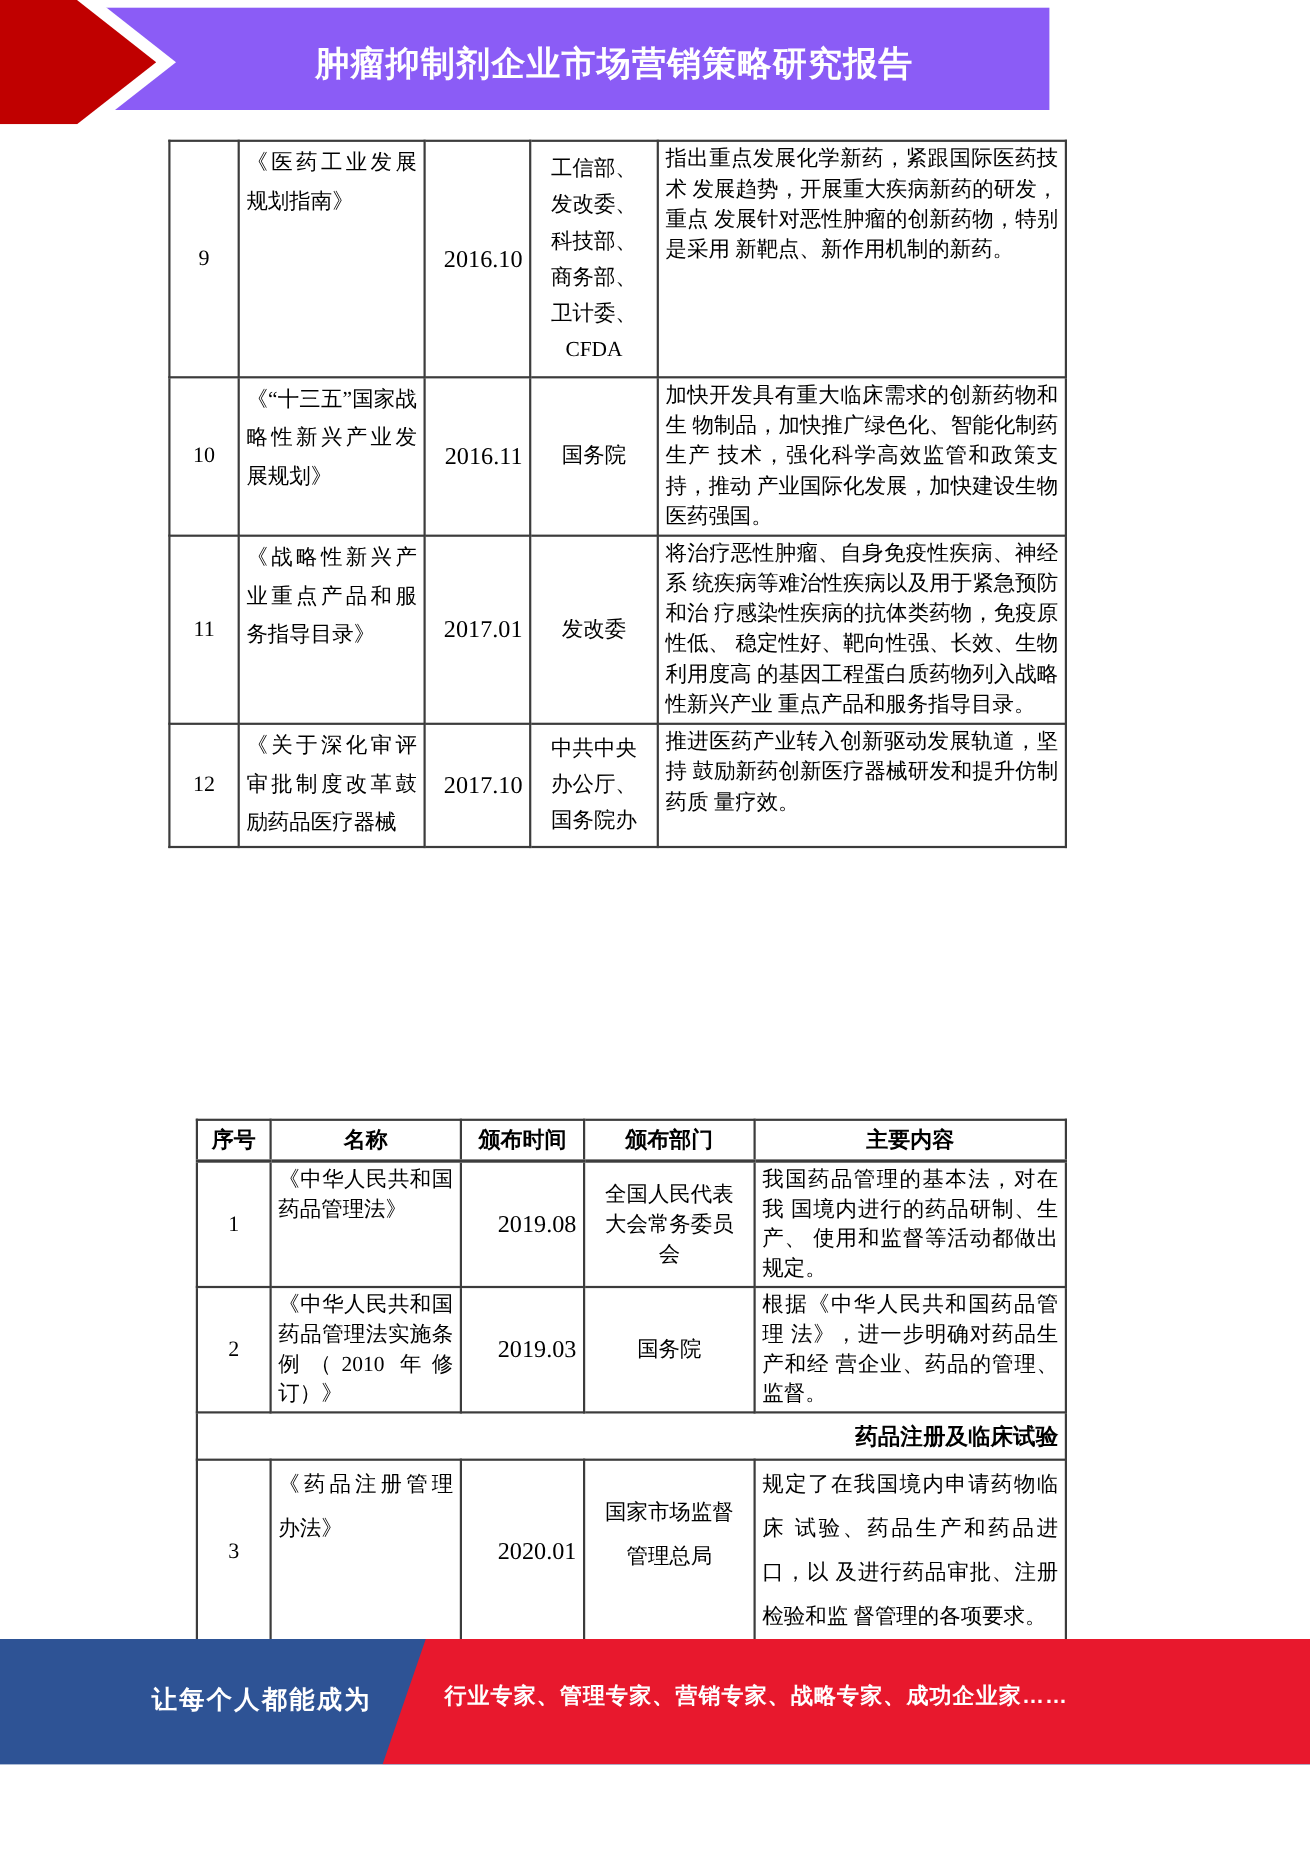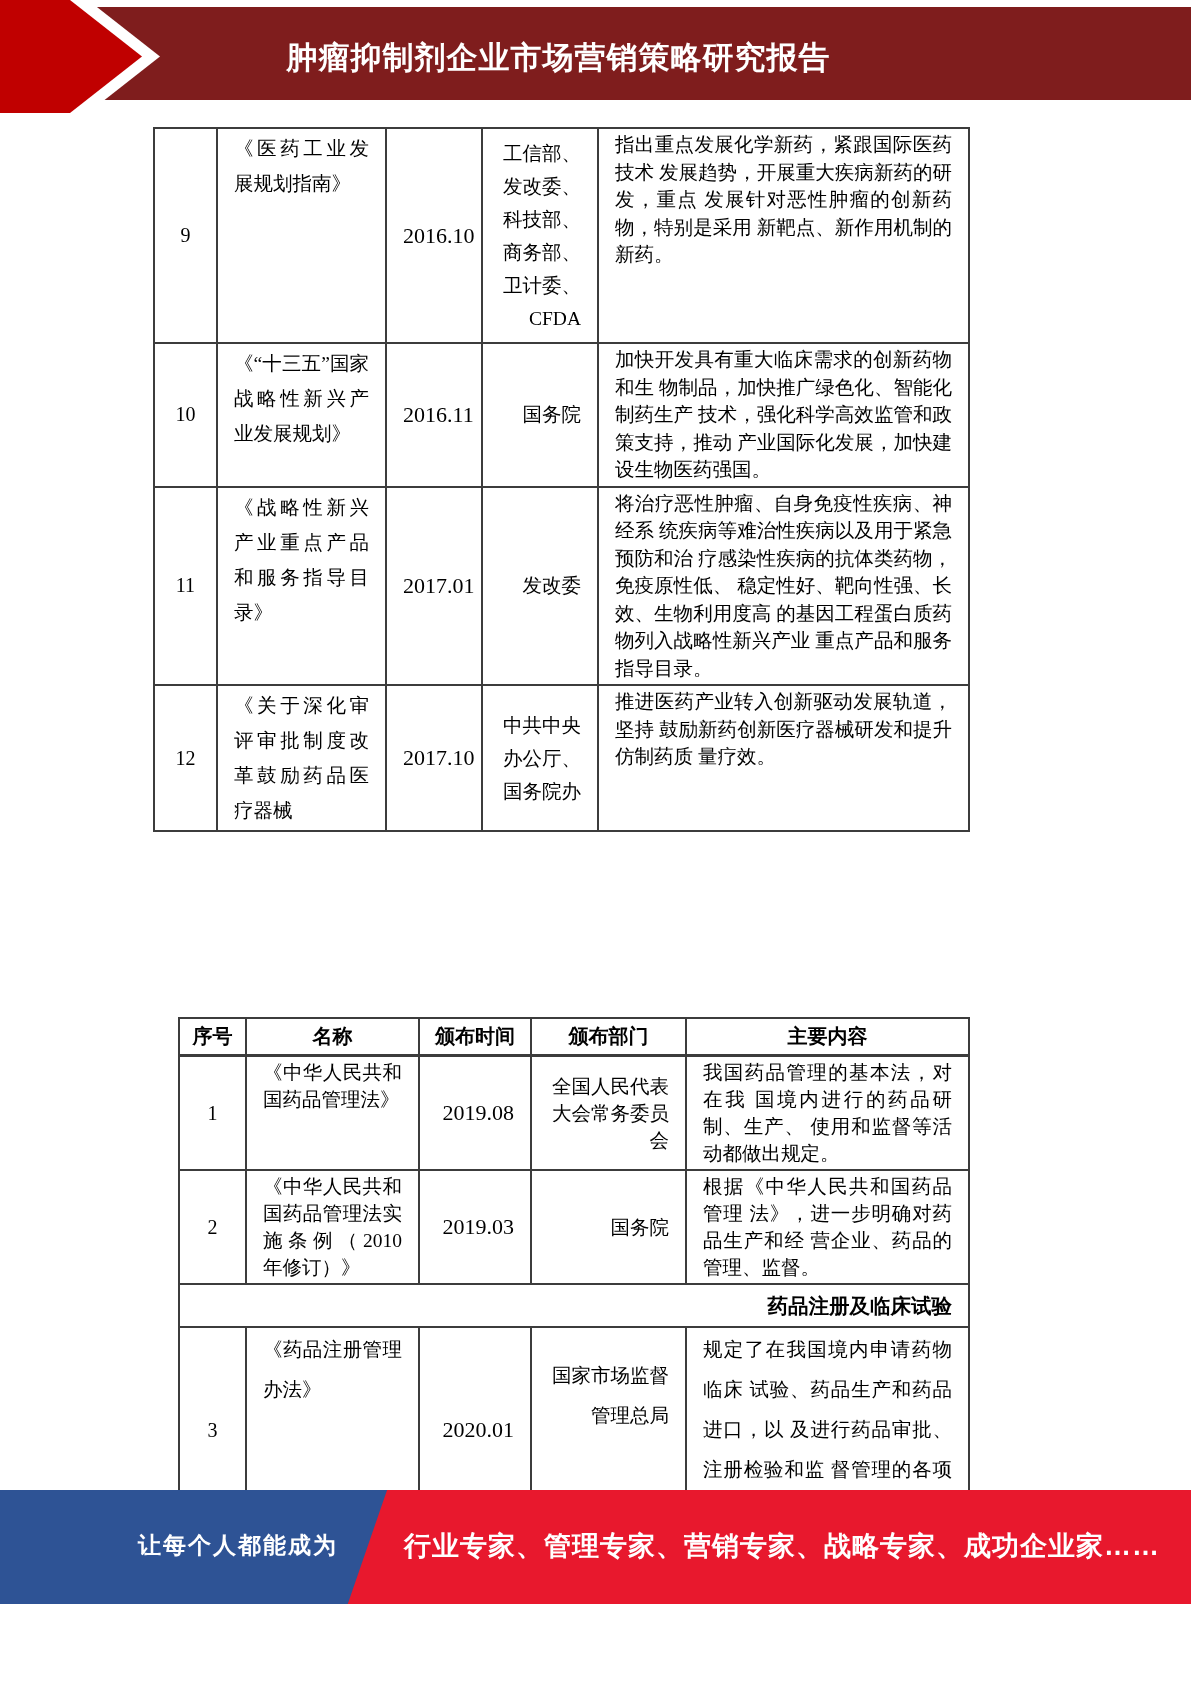--- a/index.html
+++ b/index.html
@@ -2,38 +2,38 @@
 <html><head>
 <meta charset="utf-8">
 <style>
   html,body { margin:0; padding:0; background:#fff; }
   .page {
     position:relative; width:1191px; height:1684px; background:#ffffff;
     font-family:"Liberation Serif", serif; color:#000; overflow:hidden;
   }
 
   
-  .banner { position:absolute; left:0; top:7px; width:1191px; height:93px; background:#7f1d1d; }
+  .banner { position:absolute; left:0; top:7px; width:954px; height:93px; background:#8b5cf6; }
   .banner-title{
     position:absolute; left:0; top:30px; width:1191px; box-sizing:border-box; padding-right:74px;
     text-align:center; color:#ffffff; font-family:"Liberation Sans", sans-serif;
     font-weight:bold; font-size:31px; letter-spacing:1px;
   }
   .arrow-wrap { position:absolute; left:0; top:0; width:175px; height:113px; }
 
   
   table.t { border-collapse:collapse; table-layout:fixed; }
-  .t td, .t th { border:2px solid #3c3c3c; padding:2px 16px; box-sizing:border-box; overflow:hidden; }
+  .t td, .t th { border:2px solid #3c3c3c; padding:2px 6px; box-sizing:border-box; overflow:hidden; }
   .t1 { position:absolute; left:153px; top:127px; width:815px; }
   .t2 { position:absolute; left:178px; top:1017px; width:790px; }
 
   .seq  { text-align:center; vertical-align:middle; font-size:20px; }
   .name { vertical-align:top; text-align:justify; font-size:19.5px; line-height:35px; padding:4px 8px; }
   .date { text-align:right; vertical-align:middle; font-size:22px; }
-  .dept { text-align:right; vertical-align:middle; font-size:19.5px; line-height:33px; }
+  .dept { text-align:center; vertical-align:middle; font-size:19.5px; line-height:33px; }
   .content { vertical-align:top; text-align:justify; font-size:19.5px; line-height:27.5px; padding:3px 8px; }
 
   .t2 th {
     font-family:"Liberation Sans", sans-serif; font-size:20px; text-align:center;
     vertical-align:middle; border-bottom-width:3px; padding:4px;
   }
   .t2 .name { line-height:27px; }
   .t2 .content { line-height:27px; }
   .t2 .dept { line-height:27px; }
   .divider-cell {
@@ -57,21 +57,21 @@
   .footer { position:absolute; left:0; top:1490px; width:1191px; height:114px;border-radius:30px; }
   .footer-blue { position:absolute; left:0; top:0; width:100%; height:100%; background:#2e5395; }
   .footer-red  { position:absolute; left:0; top:0; width:100%; height:100%; background:#e8182d;
                  clip-path:polygon(32.5% 0, 100% 0, 100% 100%, 29.2% 100%); }
   .footer-left-text {
     position:absolute; left:138px; top:40px; color:#fff;
     font-family:"Liberation Sans", sans-serif; font-size:23px; font-weight:bold; letter-spacing:2px;
   }
   .footer-right-text {
     position:absolute; left:404px; top:38px; color:#fff;
-    font-family:"Liberation Sans", sans-serif; font-size:27px; font-weight:bold; letter-spacing:1px;
+    font-family:"Liberation Sans", sans-serif; font-size:20px; font-weight:bold; letter-spacing:1px;
   }
 </style>
 </head>
 <body>
 
 <div class="page">
 
   <div class="banner">
     <div class="banner-title">肿瘤抑制剂企业市场营销策略研究报告</div>
   </div>

